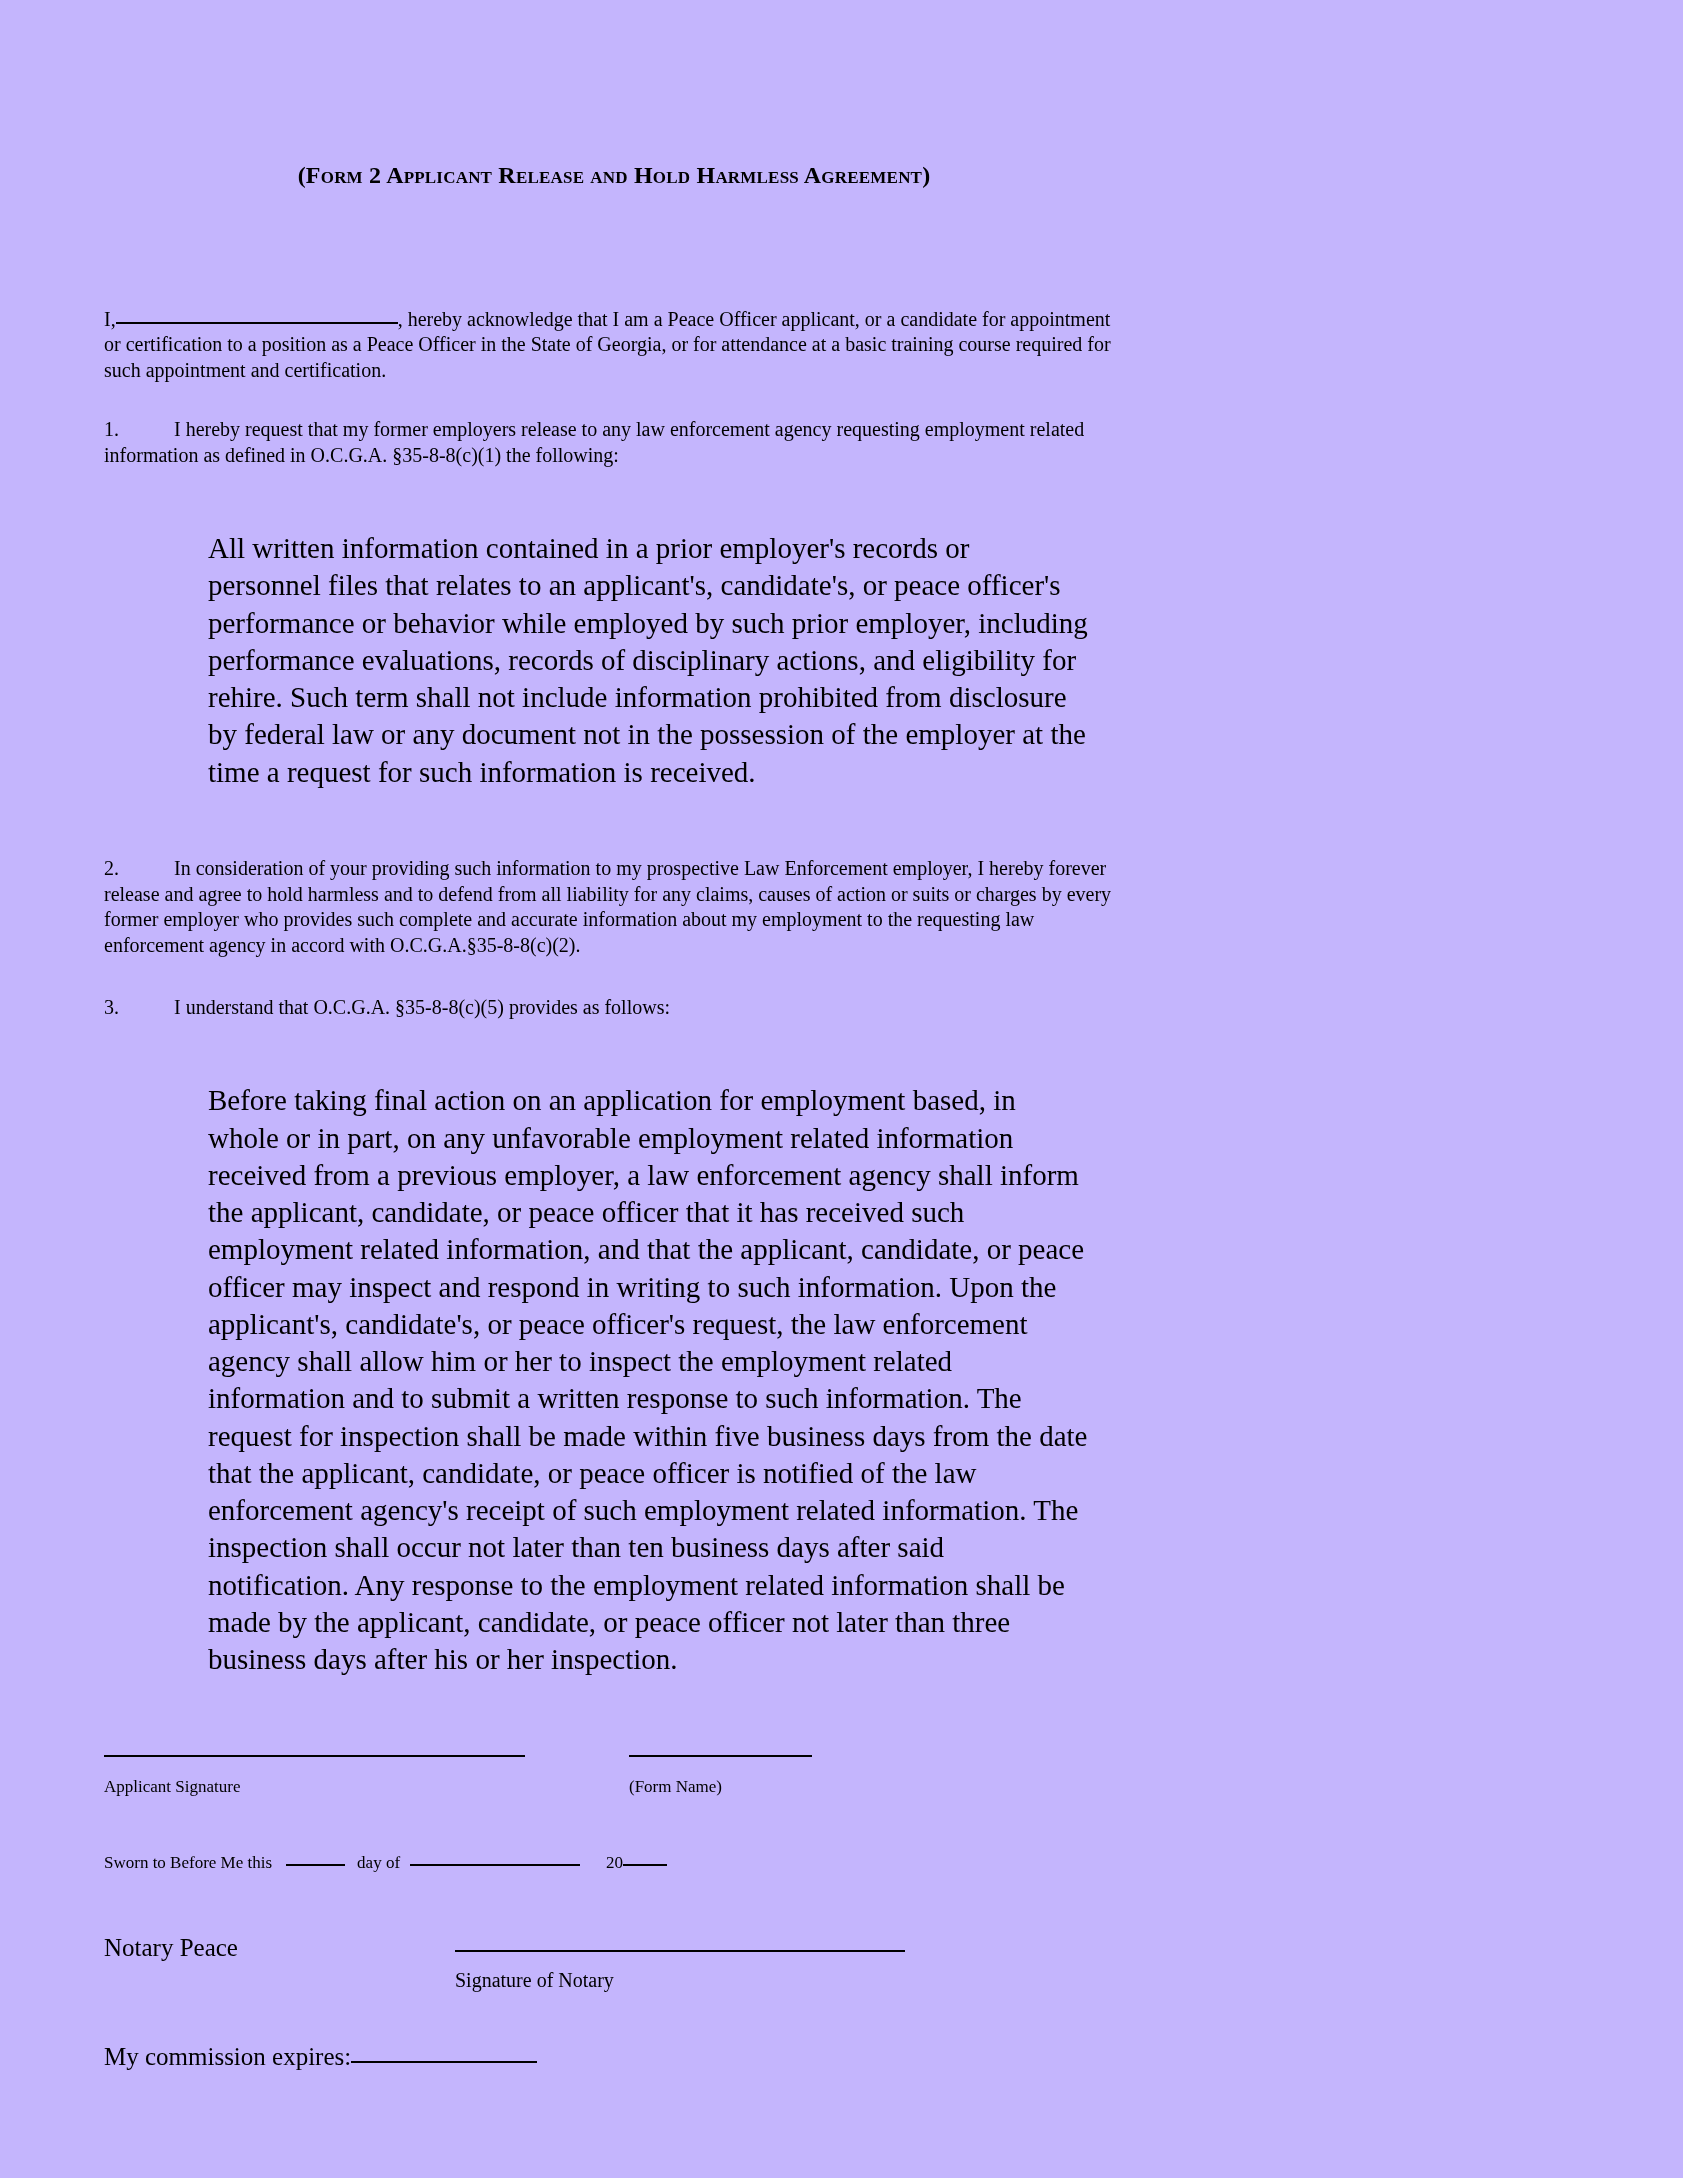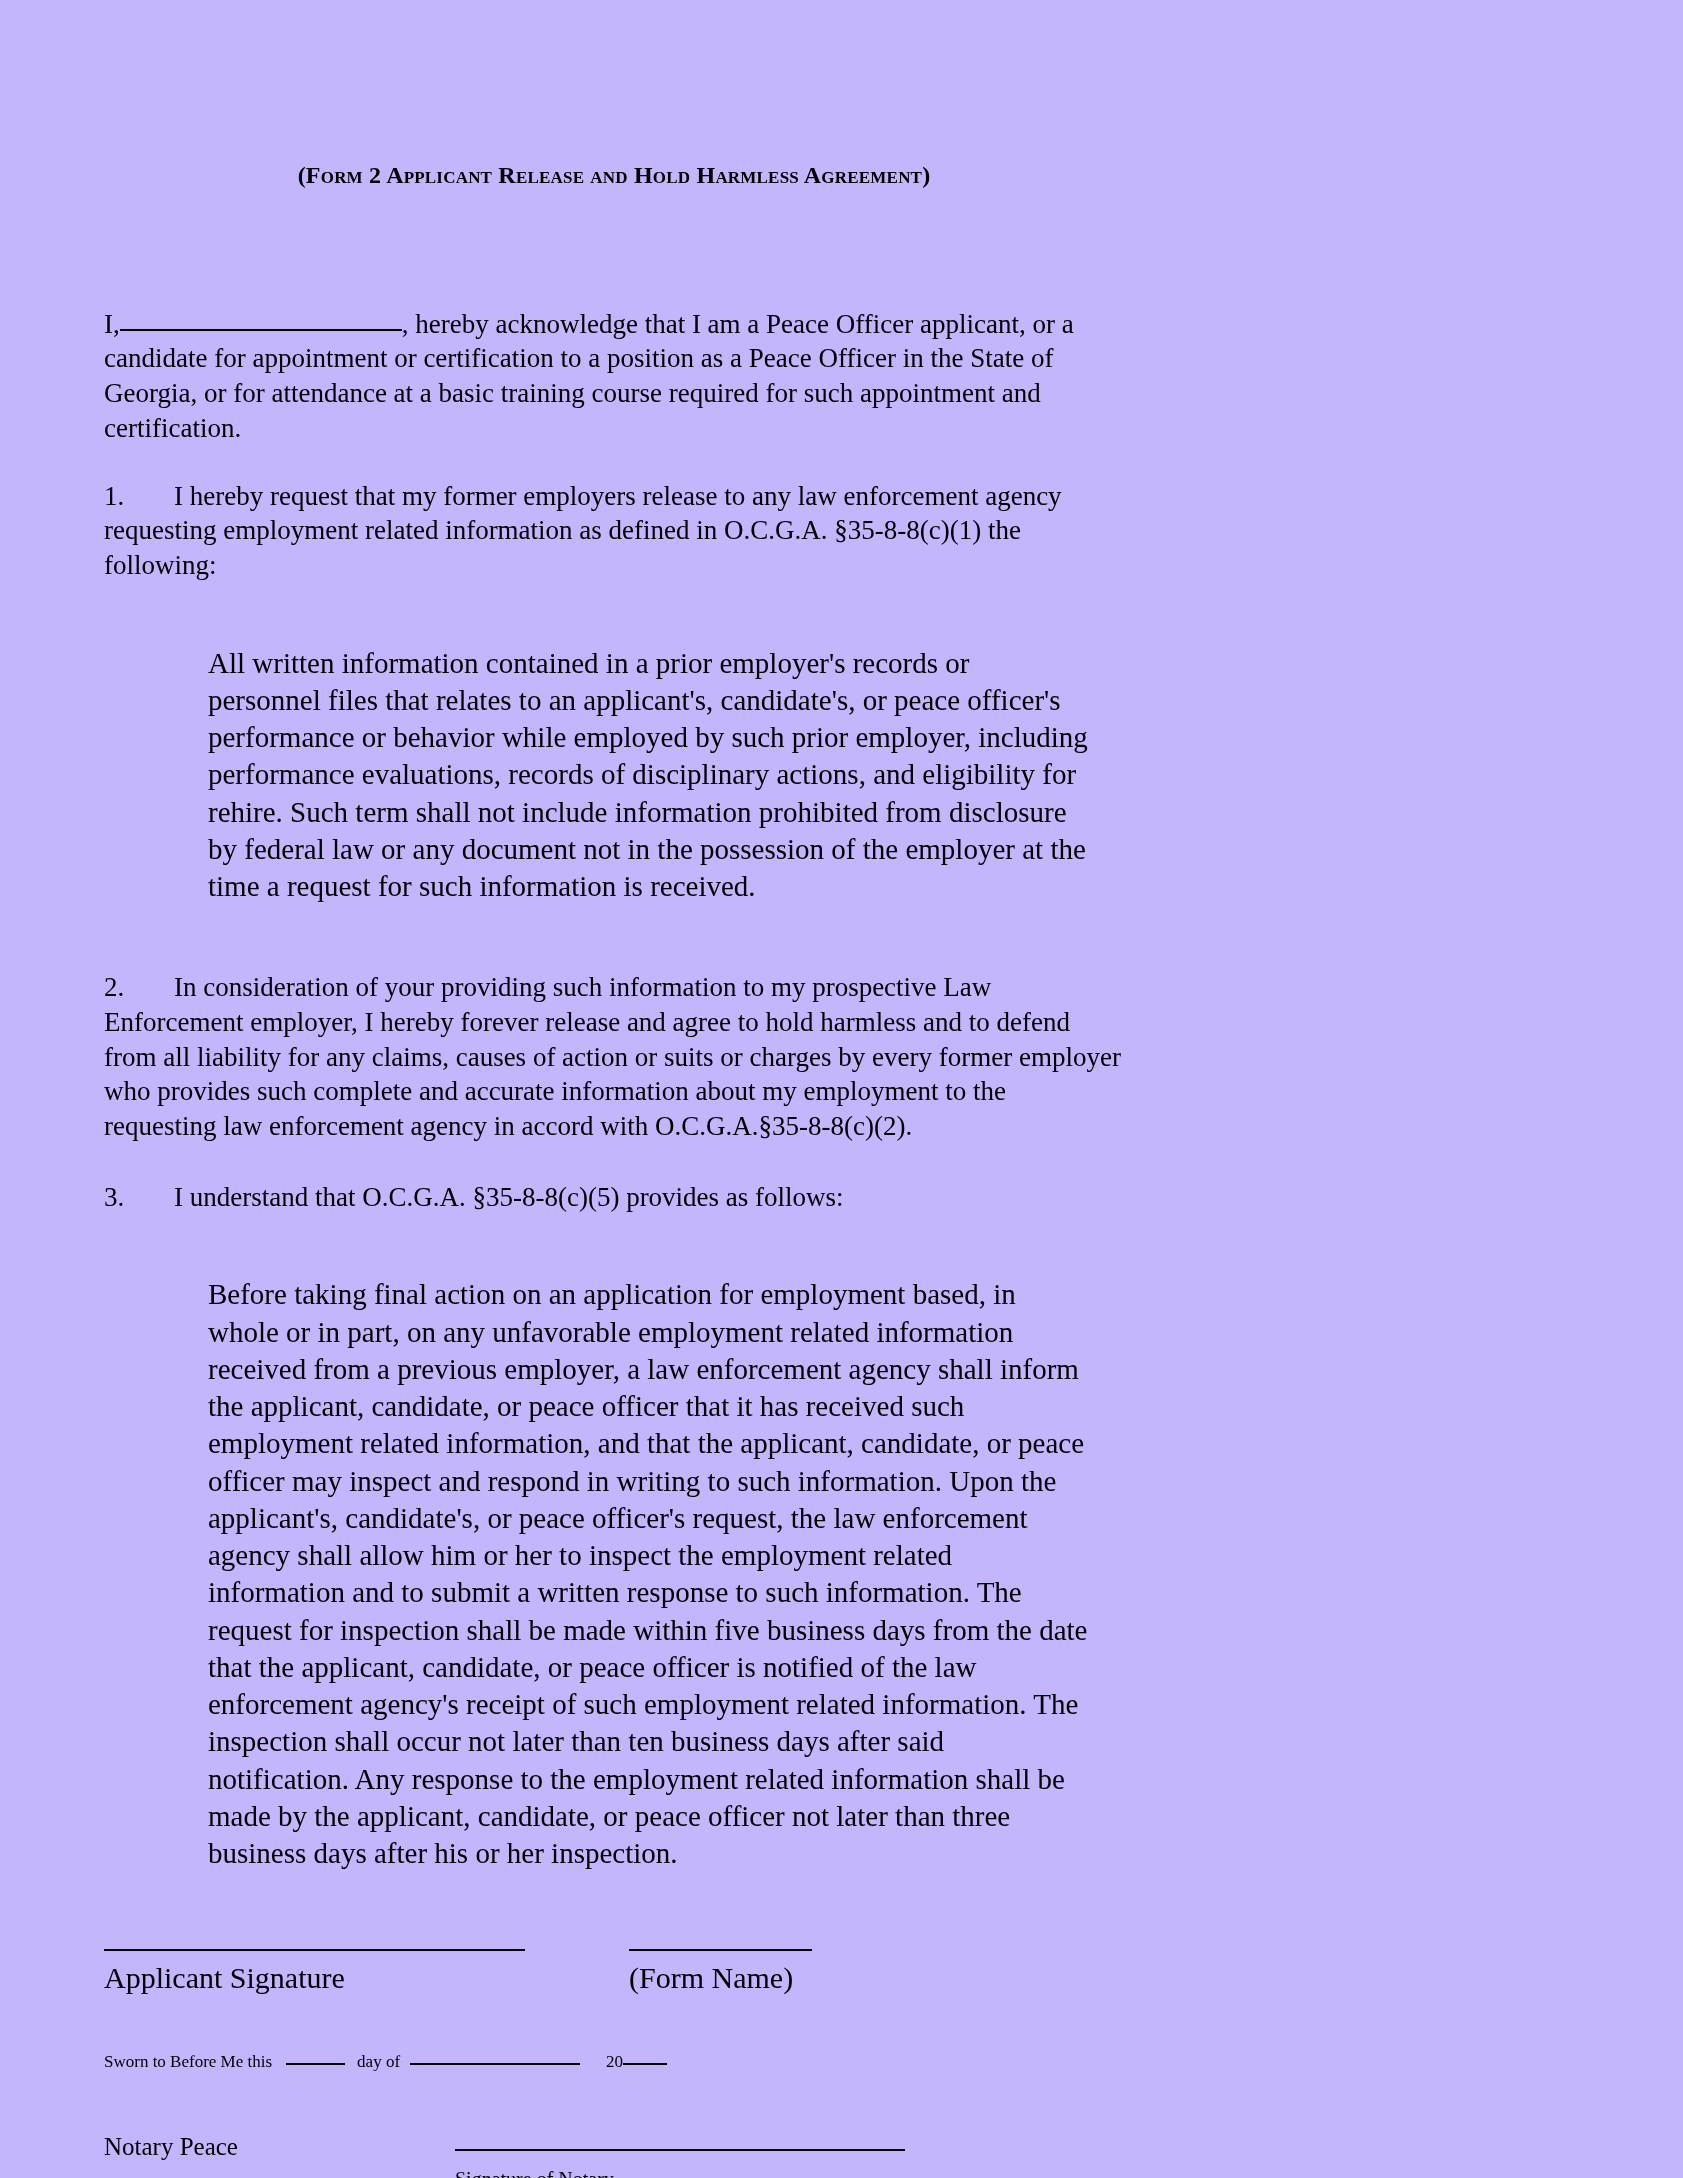--- a/index.html
+++ b/index.html
@@ -39,21 +39,21 @@
     letter-spacing: 0.2px;
     margin: 0;
     padding-top: 161px;
     line-height: 1.2;
     white-space: nowrap;
   }
 
   .spacer-after-title { height: 117px; }
 
   p.body-para {
-    font-size: 27px;
+    font-size: 20px;
     line-height: 1.285;
     margin: 0;
     text-align: left;
   }
   .gap-md { height: 33px; }
   .gap-lg { height: 36px; }
 
   .indent-block {
     margin-left: 104px;
     width: 881px;
@@ -79,23 +79,23 @@
   .sig-col-applicant { width: 421px; }
   .sig-col-gap { width: 104px; }
   .sig-col-print { width: 183px; }
 
   .sig-line {
     border-bottom: 2.2px solid #000;
     height: 0;
     width: 100%;
   }
   .sig-label {
-    font-size: 30px;
-    line-height: 1.25;
-    padding-top: 8px;
+    font-size: 17px;
+    line-height: 1.25;
+    padding-top: 19px;
     white-space: nowrap;
   }
 
   .sworn-line {
     font-size: 17px;
     line-height: 1.25;
     white-space: nowrap;
   }
 
   .notary-row {

